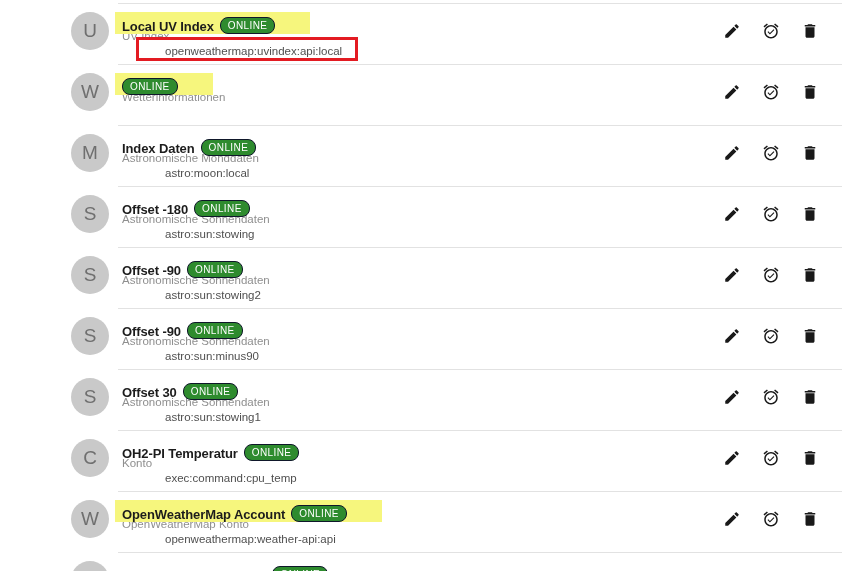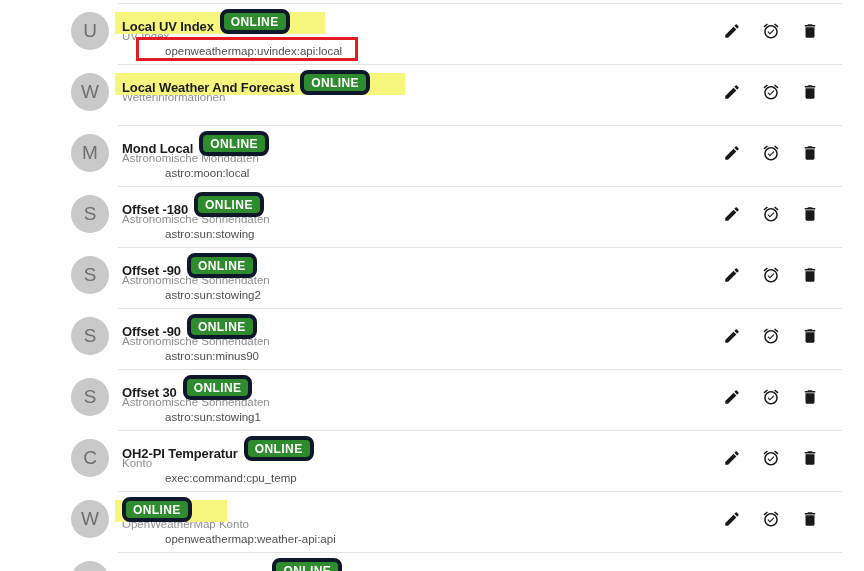--- a/index.html
+++ b/index.html
@@ -19,23 +19,23 @@
     font-size:19px;font-weight:400;user-select:none;
   }
   .title-row{
     position:absolute;left:115px;top:9px;height:22px;z-index:2;
     display:inline-flex;align-items:flex-end;gap:6px;
     padding:0 7px;white-space:nowrap;
   }
   .title-row.hl{background:var(--highlight);padding-right:35px;}
   .title{font-size:13px;font-weight:700;color:var(--title);letter-spacing:-0.1px;}
   .badge{
-    background:var(--badge_bg);color:#fff;font-size:12px;font-weight:700;
+    background:var(--badge_bg);color:#fff;font-size:10px;font-weight:400;
     letter-spacing:0.4px;padding:2.5px 7px;border-radius:8px;line-height:1;
-    border:4px solid #0f172a;
+    border:1px solid #0f172a;
   }
   .subtitle{position:absolute;left:122px;top:27px;z-index:1;font-size:11.5px;color:var(--subtitle);white-space:nowrap;}
   .uid{position:absolute;left:122px;top:42px;z-index:1;font-size:11.5px;color:var(--uid);white-space:nowrap;margin-left:43px;}
   .uid-text{display:inline-block;position:relative;}
   .boxed .uid-text::after{
     content:"";position:absolute;left:-29px;right:-16px;top:-8px;bottom:-4px;
     border:3px solid var(--annotation);z-index:3;pointer-events:none;
   }
   .actions{position:absolute;top:18px;right:44px;display:flex;gap:20px;z-index:2;}
   .icon-btn{width:19px;height:19px;padding:0;border:none;background:transparent;cursor:pointer;color:var(--icon);}
@@ -70,21 +70,20 @@
         <span><svg viewBox="0 0 24 24">
                 <path d="M6 19c0 1.1.9 2 2 2h8c1.1 0 2-.9 2-2V7H6v12zM19 4h-3.5l-1-1h-5l-1 1H5v2h14V4z"></path>
               </svg></span>
       </button>
     </div>
   </div>
       <div class="row" style="top: 64px;">
     <div class="divider"></div>
     <div class="avatar">W</div>
     <div class="title-row hl">
-      <span class="title">Local Weather And Forecast</span>
       <span class="badge">ONLINE</span>
     </div>
     <div class="subtitle">Wetterinformationen</div>
     <div class="actions">
       <button class="icon-btn" title="">
         <span><svg viewBox="0 0 24 24">
                 <path d="M3 17.25V21h3.75L17.81 9.94l-3.75-3.75L3 17.25zM20.71 7.04c.39-.39.39-1.02 0-1.41l-2.34-2.34c-.39-.39-1.02-.39-1.41 0l-1.83 1.83 3.75 3.75 1.83-1.83z"></path>
               </svg></span>
       </button>
       <button class="icon-btn" title="">
@@ -96,21 +95,21 @@
         <span><svg viewBox="0 0 24 24">
                 <path d="M6 19c0 1.1.9 2 2 2h8c1.1 0 2-.9 2-2V7H6v12zM19 4h-3.5l-1-1h-5l-1 1H5v2h14V4z"></path>
               </svg></span>
       </button>
     </div>
   </div>
       <div class="row" style="top: 125px;">
     <div class="divider"></div>
     <div class="avatar">M</div>
     <div class="title-row">
-      <span class="title">Mond Local</span>
+      <span class="title">Index Daten</span>
       <span class="badge">ONLINE</span>
     </div>
     <div class="subtitle">Astronomische Monddaten</div>
     <div class="uid"><span class="uid-text">astro:moon:local</span></div>
     <div class="actions">
       <button class="icon-btn" title="">
         <span><svg viewBox="0 0 24 24">
                 <path d="M3 17.25V21h3.75L17.81 9.94l-3.75-3.75L3 17.25zM20.71 7.04c.39-.39.39-1.02 0-1.41l-2.34-2.34c-.39-.39-1.02-.39-1.41 0l-1.83 1.83 3.75 3.75 1.83-1.83z"></path>
               </svg></span>
       </button>
@@ -258,20 +257,21 @@
         <span><svg viewBox="0 0 24 24">
                 <path d="M6 19c0 1.1.9 2 2 2h8c1.1 0 2-.9 2-2V7H6v12zM19 4h-3.5l-1-1h-5l-1 1H5v2h14V4z"></path>
               </svg></span>
       </button>
     </div>
   </div>
       <div class="row" style="top: 491px;">
     <div class="divider"></div>
     <div class="avatar">W</div>
     <div class="title-row hl">
+      <span class="title">OpenWeatherMap Account</span>
       <span class="badge">ONLINE</span>
     </div>
     <div class="subtitle">OpenWeatherMap Konto</div>
     <div class="uid"><span class="uid-text">openweathermap:weather-api:api</span></div>
     <div class="actions">
       <button class="icon-btn" title="">
         <span><svg viewBox="0 0 24 24">
                 <path d="M3 17.25V21h3.75L17.81 9.94l-3.75-3.75L3 17.25zM20.71 7.04c.39-.39.39-1.02 0-1.41l-2.34-2.34c-.39-.39-1.02-.39-1.41 0l-1.83 1.83 3.75 3.75 1.83-1.83z"></path>
               </svg></span>
       </button>

